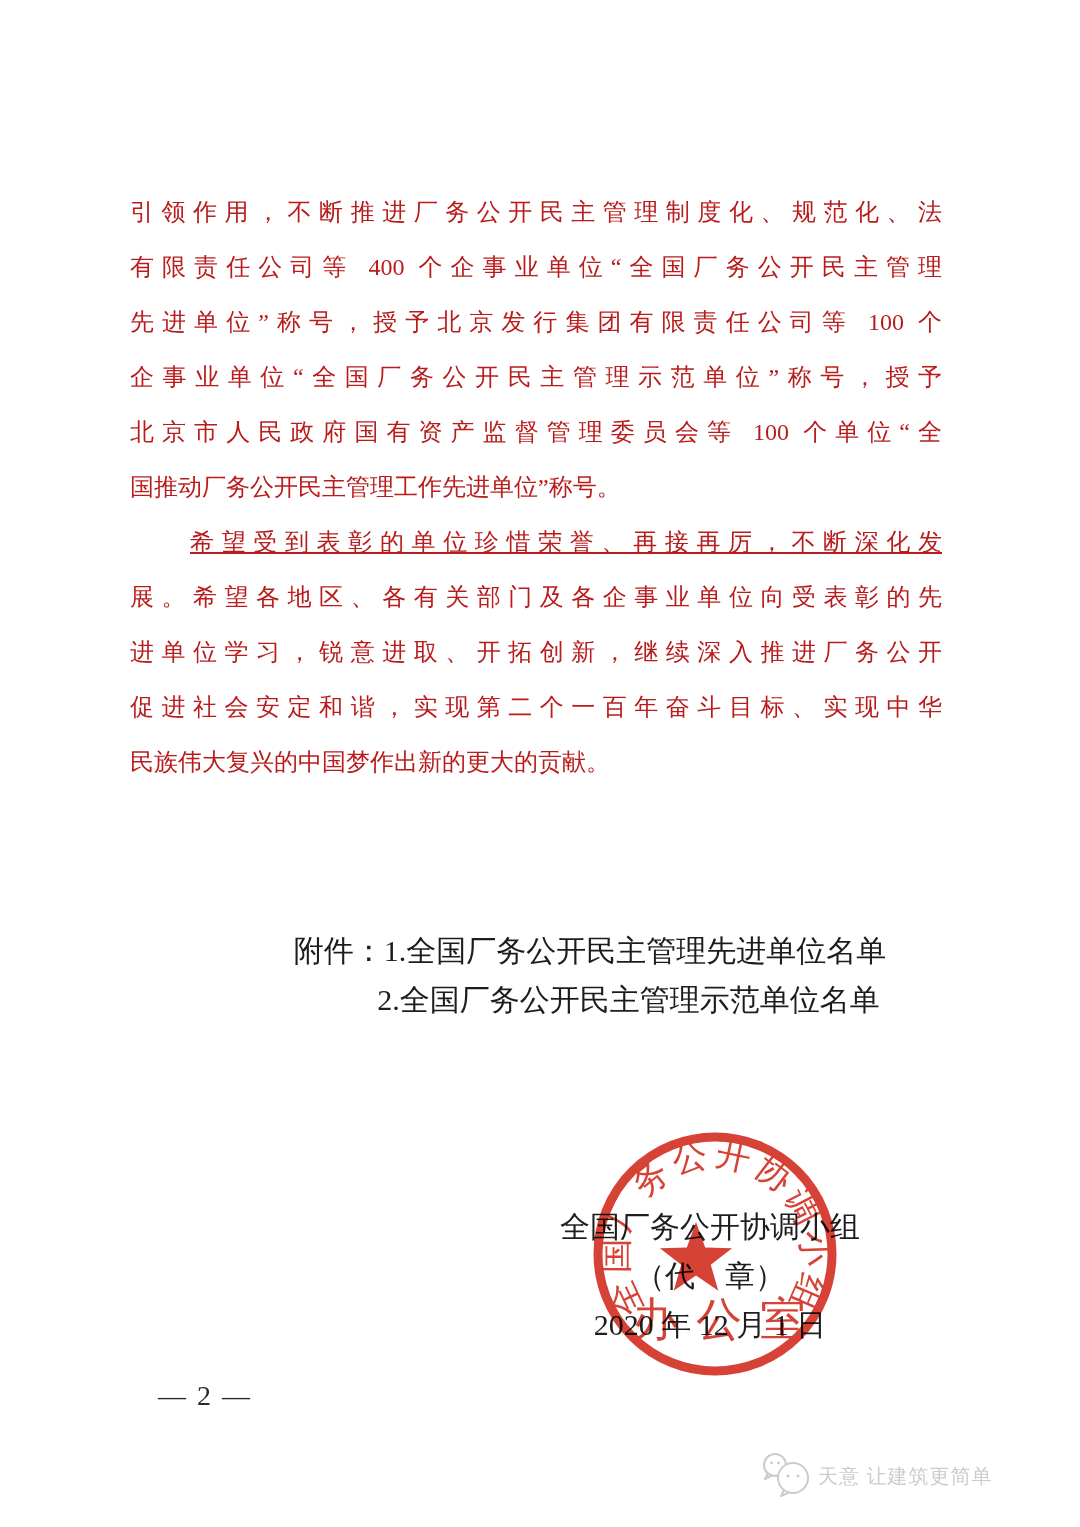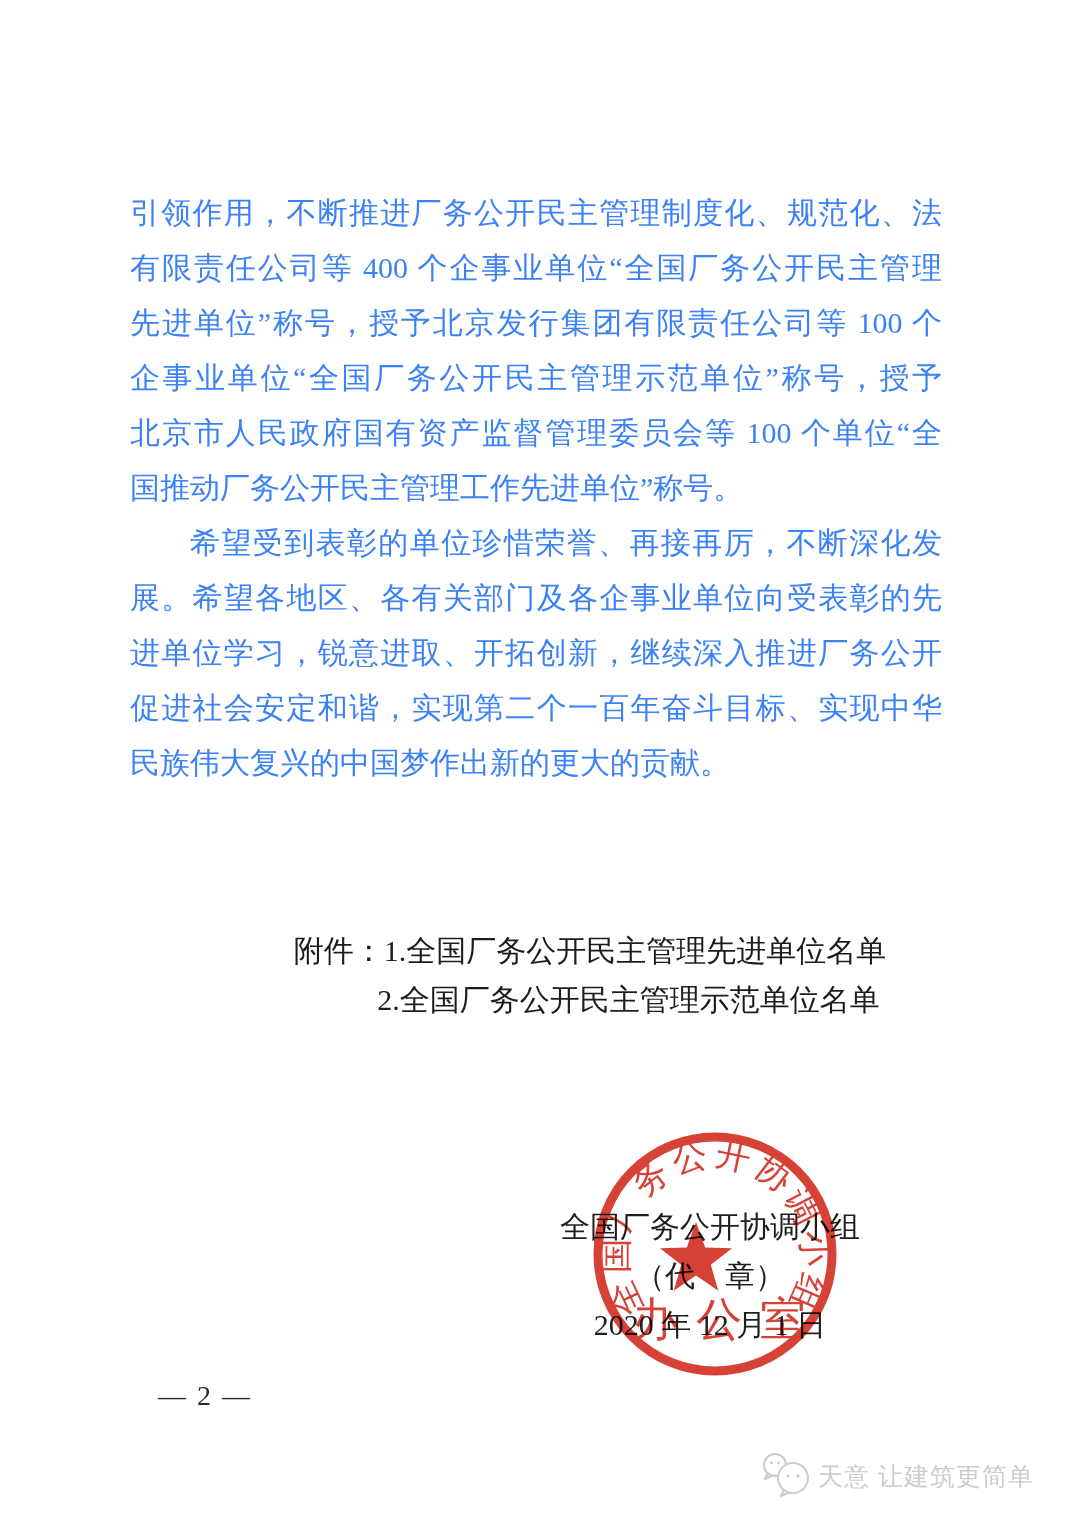--- a/index.html
+++ b/index.html
@@ -7,33 +7,33 @@
     width: 1080px; height: 1527px;
     position: relative;
     background: #ffffff;
     font-family: "Liberation Serif", "DejaVu Serif", serif;
     overflow: hidden;
   }
   
   .doc-body {
     position: absolute;
     left: 130px; top: 185px; width: 812px;
-    font-size: 30px; color: #3b82f6;
+    font-size: 24px; color: #b91c1c;
   }
   .doc-line {
     height: 55px; line-height: 55px;
     white-space: nowrap;
   }
   .doc-line.just {
     white-space: normal;
     text-align: justify;
     text-align-last: justify;
     text-justify: inter-character;
   }
-  .doc-line.indent { text-indent: 60px; }
+  .doc-line.indent { text-indent: 60px; text-decoration: underline; }
 
   
   .attachments {
     position: absolute;
     left: 130px; top: 926px; width: 860px;
     font-size: 30px; color: #1c1c1c; text-align: center;
   }
   .att-line { height: 49px; line-height: 49px; white-space: nowrap; }
   .att-first { padding-left: 60px; }
   .att-rest  { padding-left: 137px; }
@@ -68,21 +68,21 @@
   }
 
   
   .footer-mark {
     position: absolute;
     left: 760px; top: 1450px;
     display: flex; align-items: center;
     color: #cccccc;
   }
   .footer-mark .wm-text {
-    font-size: 25px;
+    font-size: 20px;
     font-family: "Liberation Sans", "DejaVu Sans", sans-serif;
     letter-spacing: 1px;
     line-height: 52px;
     text-shadow: 1px 1px 0 #ffffff;
     white-space: nowrap;
   }
   .wm-icon { margin-right: 6px; }
 </style>
 </head>
 <body>

